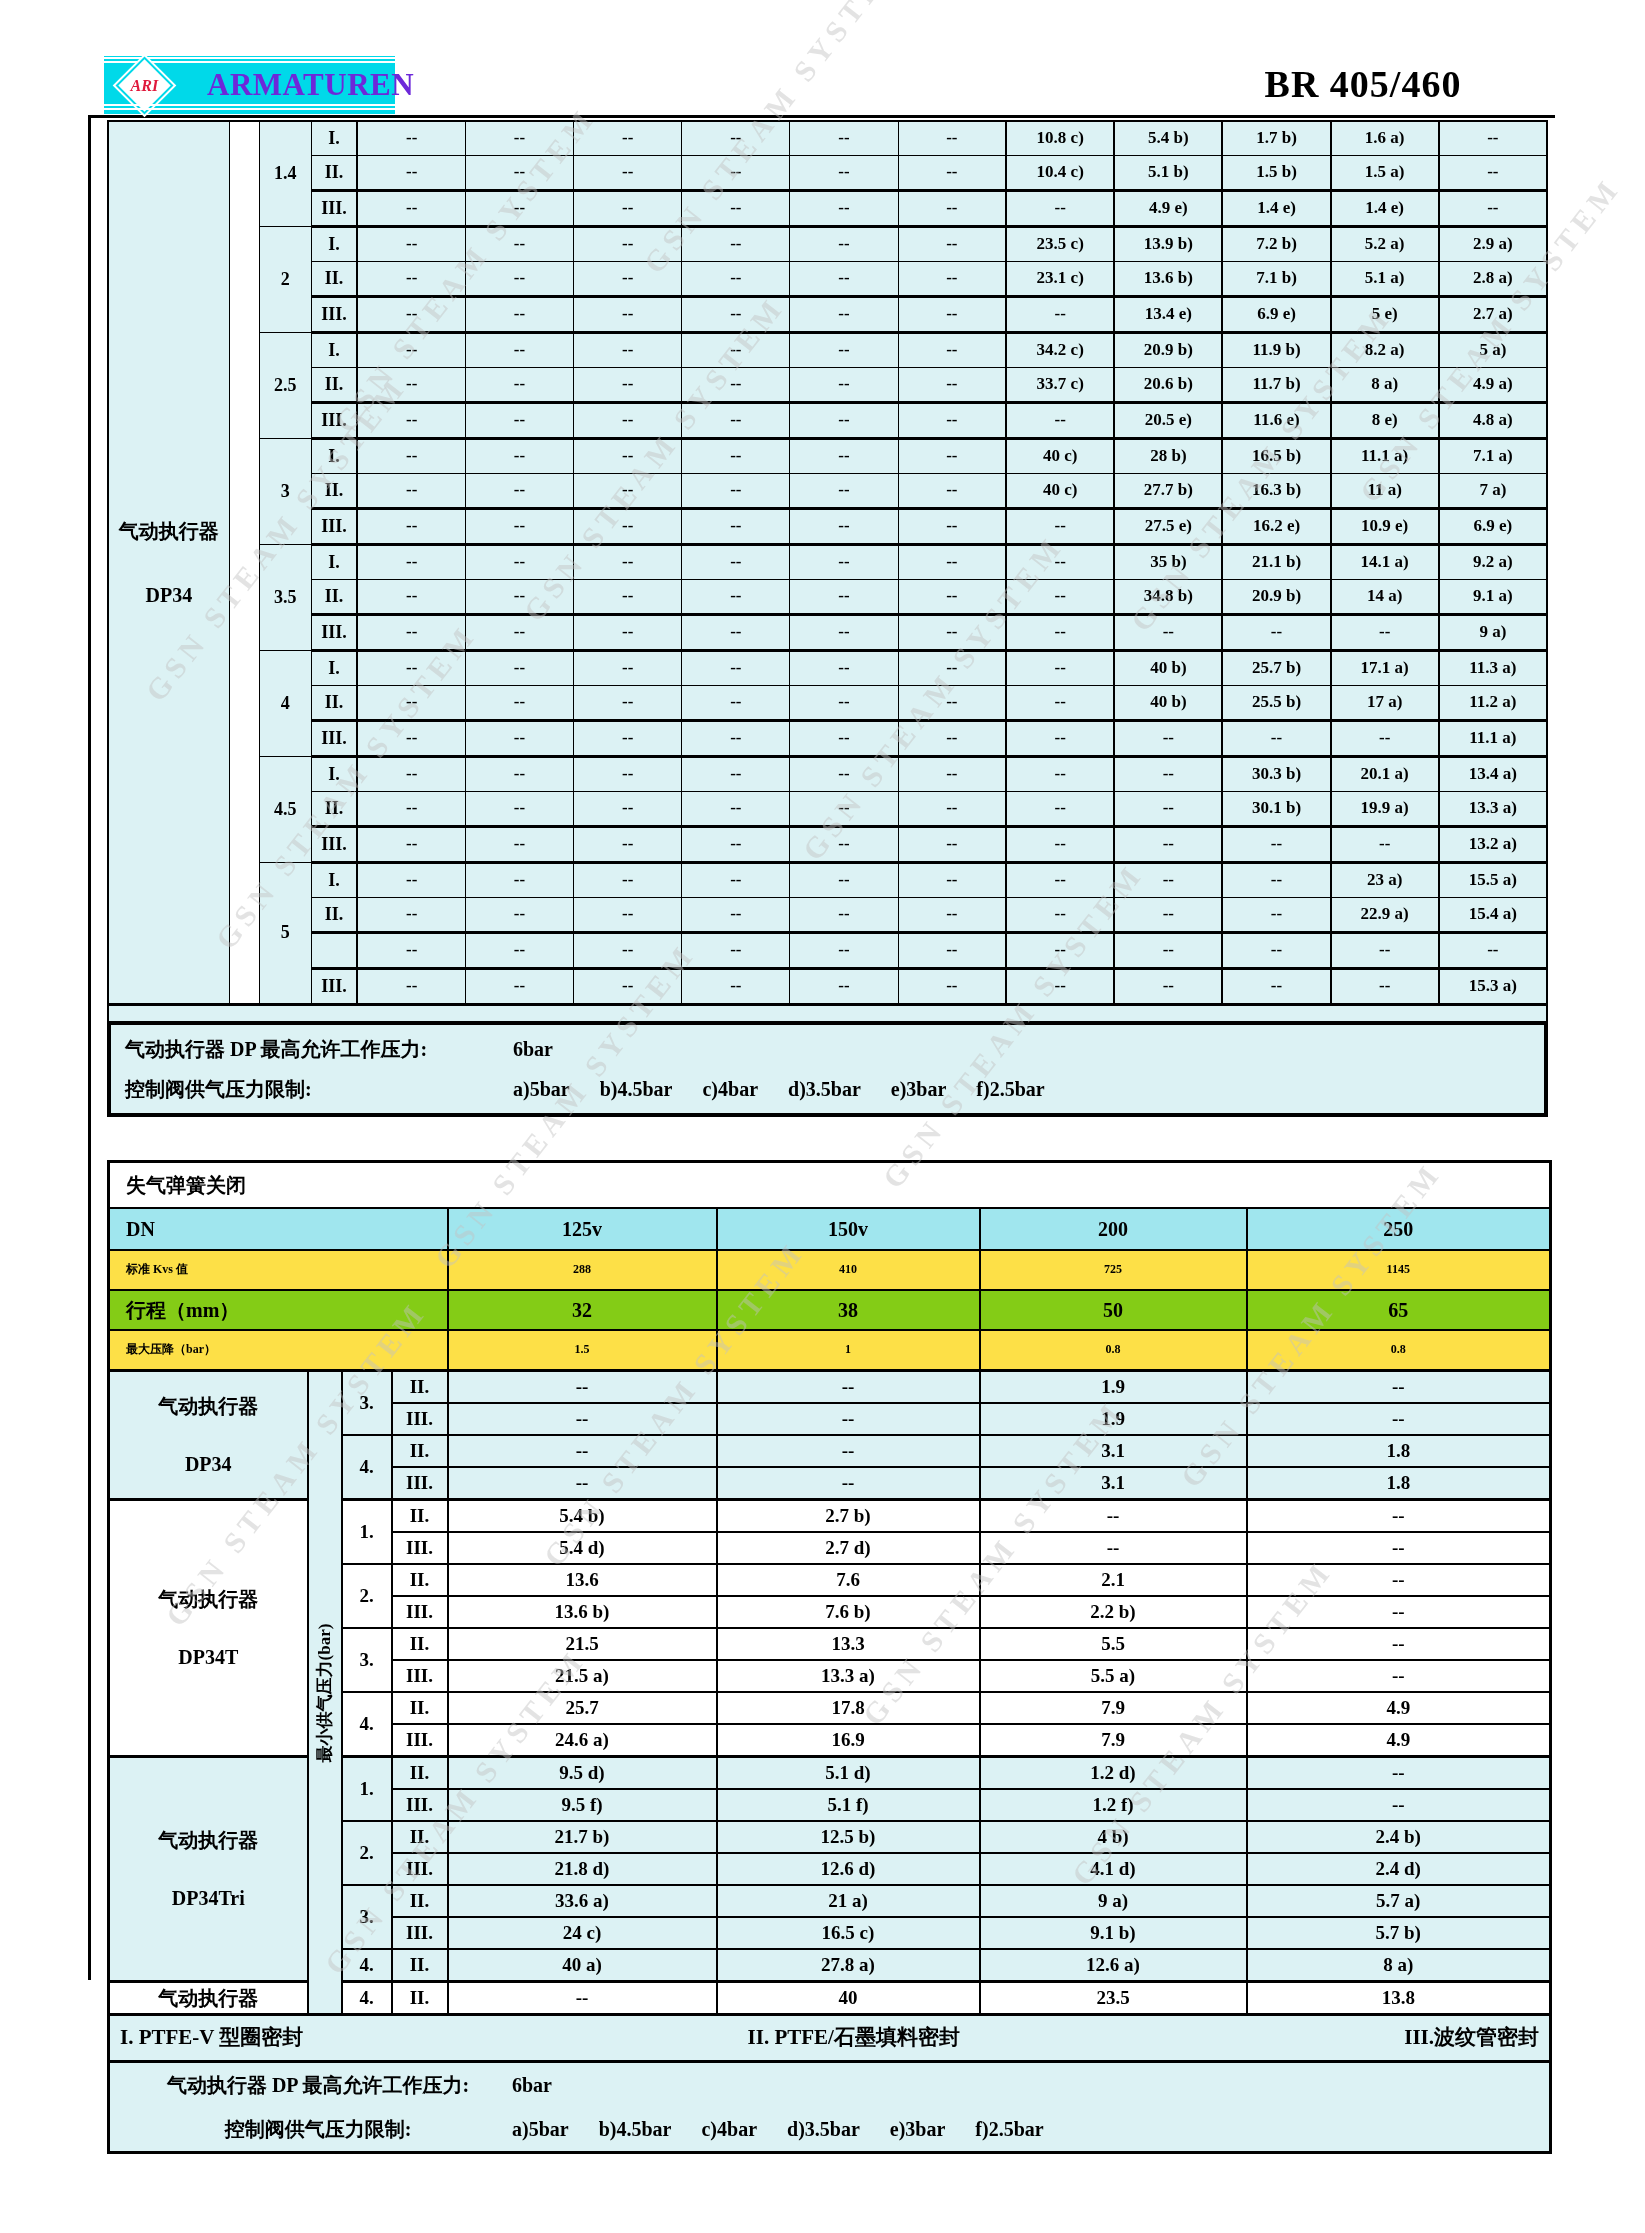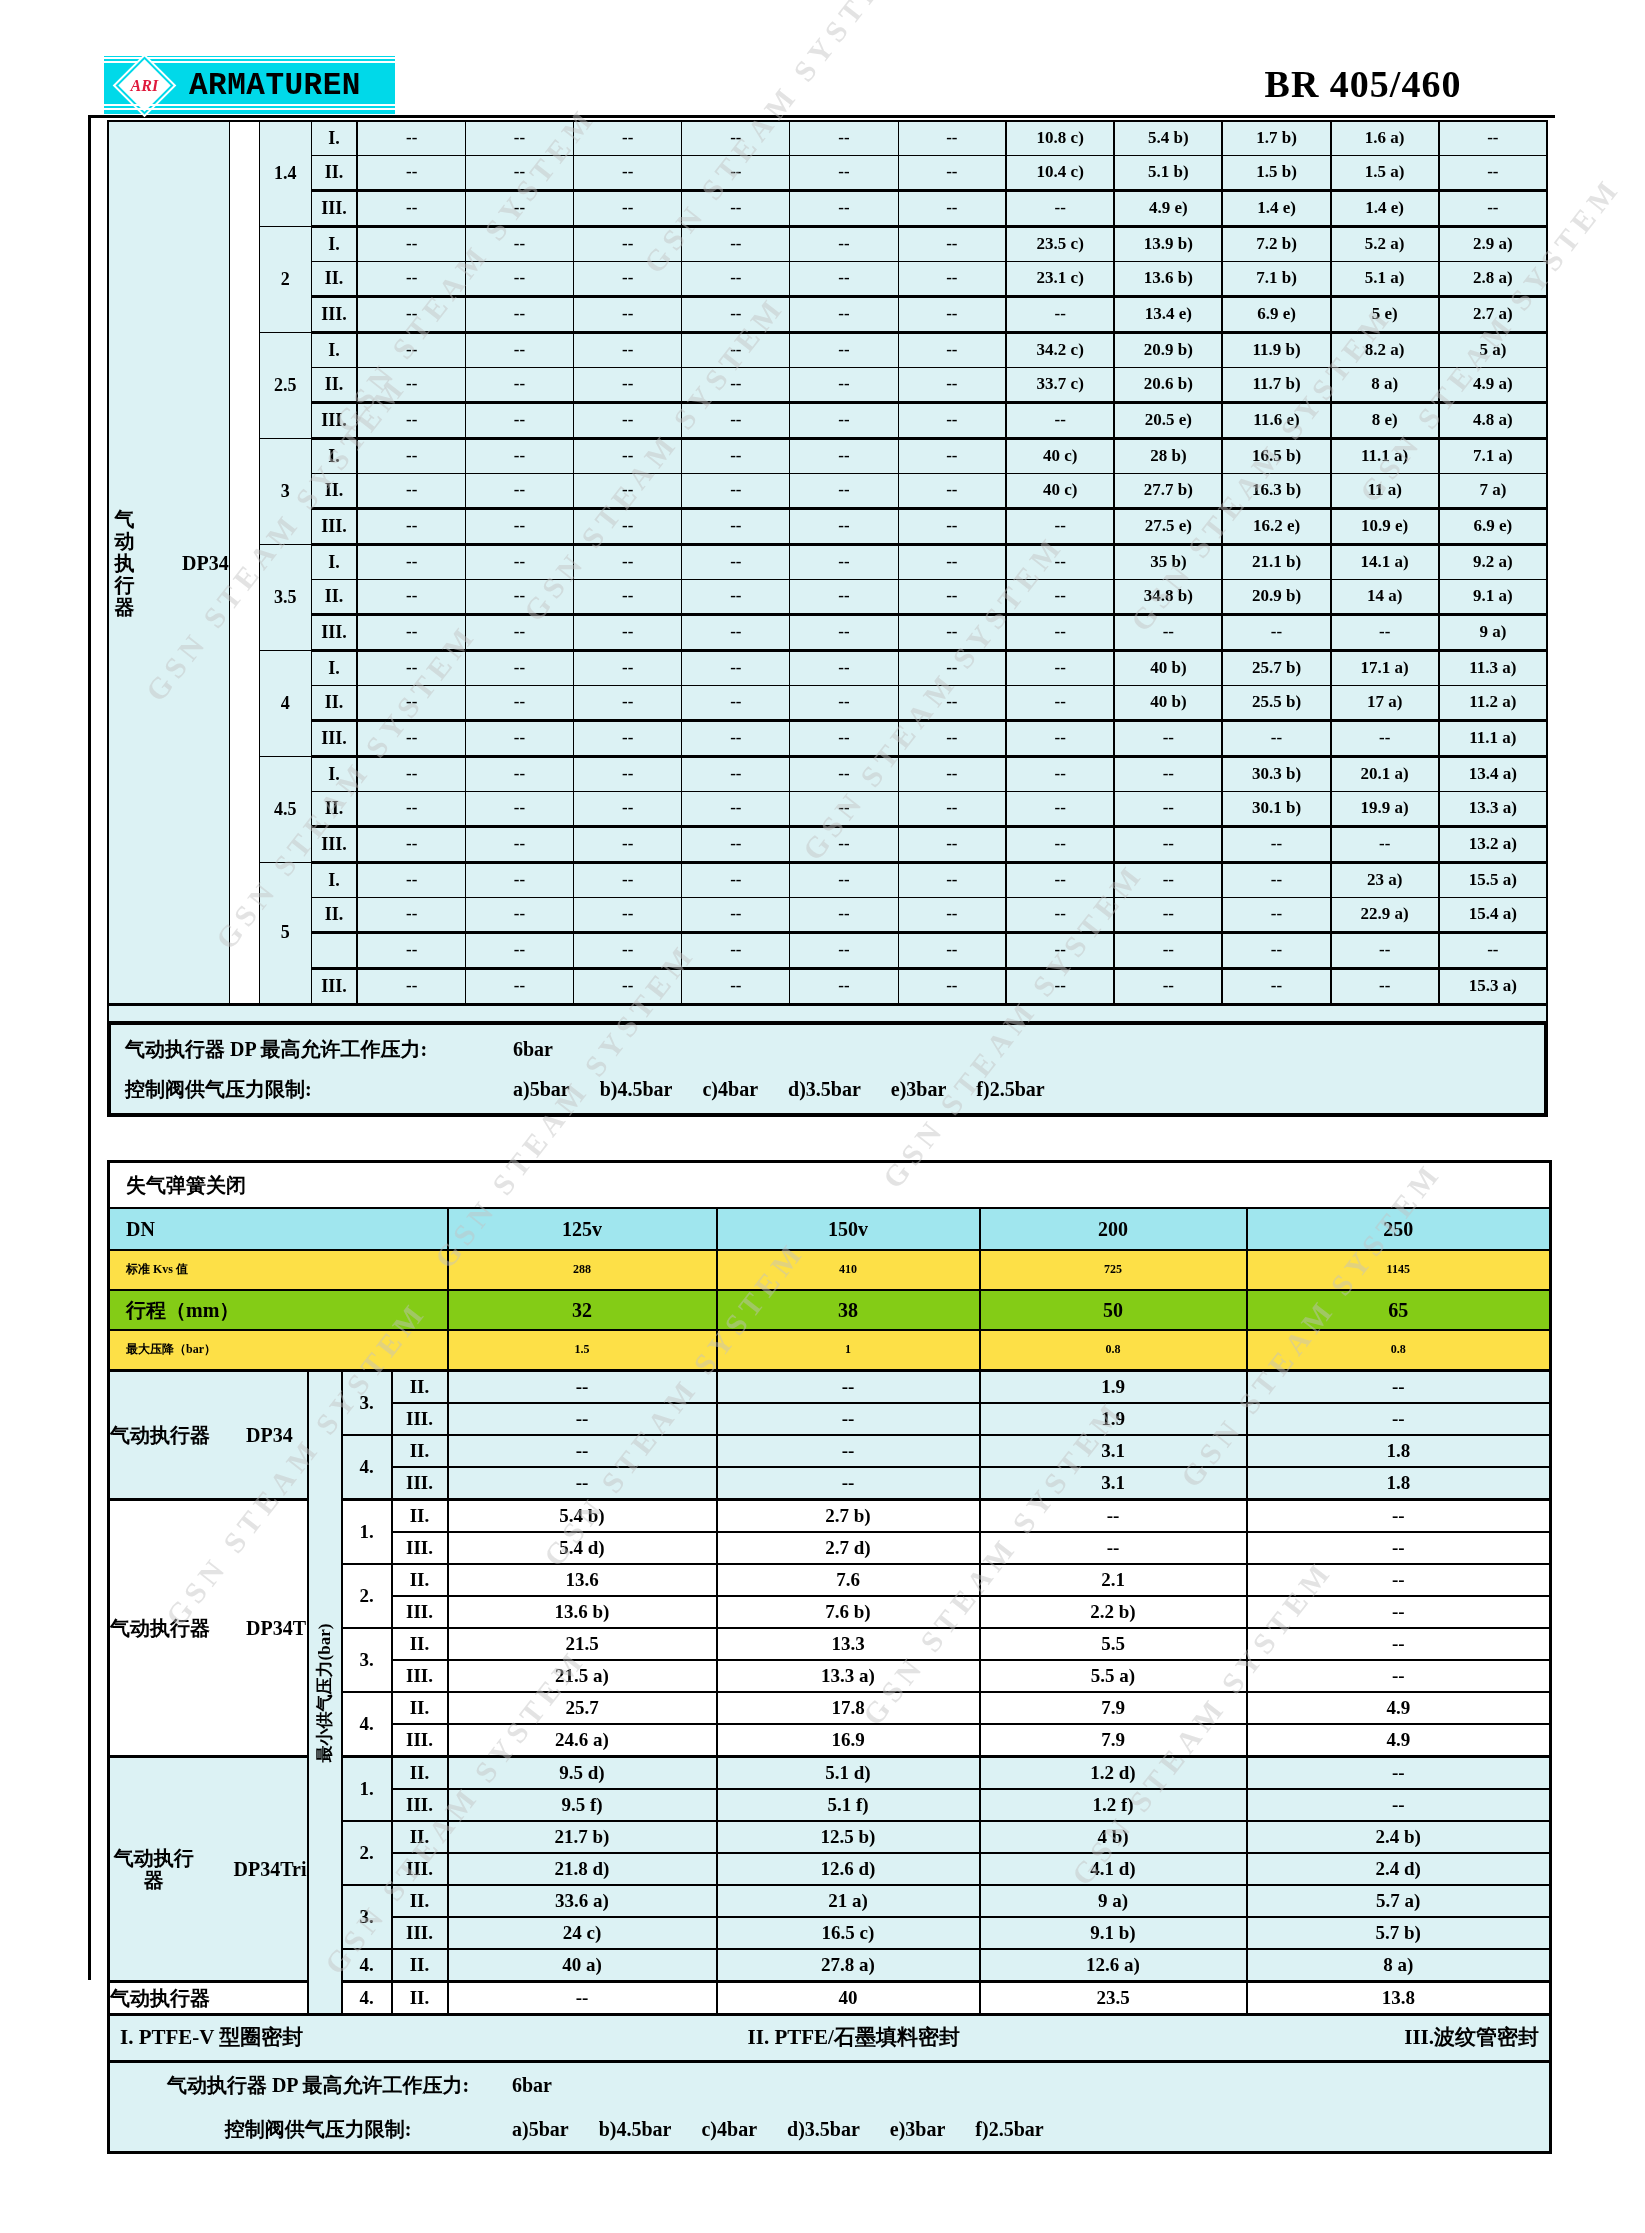--- a/index.html
+++ b/index.html
@@ -10,40 +10,40 @@
   .leftline{position:absolute;left:88px;top:115px;width:3px;height:1865px;background:#000}
   
   .logo{position:absolute;left:104px;top:56px;width:291px;height:58px;background:#00d9e9;
         display:flex;align-items:center;z-index:2}
   .stripes{position:absolute;left:0;right:0;height:9px;
            background:repeating-linear-gradient(#fff 0 1.6px,rgba(0,0,0,0) 1.6px 4.4px)}
   .stripes.top{top:1px}.stripes.bottom{bottom:1px}
   .diamond{width:37px;height:37px;background:#fff;transform:rotate(45deg);margin-left:22px;flex:none;
            display:flex;align-items:center;justify-content:center;box-shadow:0 0 0 2px #00d9e9,0 0 0 4px #fff}
   .diamond span{transform:rotate(-45deg);color:#e0193c;font-weight:bold;font-style:italic;font-size:16px}
-  .logo-text{color:#000000;font-family:Liberation Mono, monospace;font-weight:bold;
-             font-size:31px;margin-left:26px;letter-spacing:0.5px}
+  .logo-text{color:#6d28d9;font-family:Liberation Serif, serif;font-weight:bold;
+             font-size:31px;margin-left:44px;letter-spacing:0.5px}
   .br-title{position:absolute;left:1174px;top:62px;width:378px;text-align:center;
             font-size:38px;font-weight:bold;letter-spacing:1px}
   
   .wm{position:absolute;transform:rotate(-52deg);transform-origin:left top;font-size:30px;
       letter-spacing:6px;color:#c2c2c2;opacity:.45;white-space:nowrap;z-index:6;
       pointer-events:none;font-weight:bold}
   
   table{border-collapse:collapse;table-layout:fixed}
   .t-wrap1{position:absolute;left:107px;top:120px;z-index:1}
   .t1{width:1441px;border:2.5px solid #000}
   .t1 td{border:1.6px solid #000;background:#dcf2f4;text-align:center;vertical-align:middle;
          font-weight:bold;font-size:17px;height:33px;padding:0;overflow:hidden;line-height:1.1}
   .t1 td.narrow{background:#fff}
   .t1 td.grp,.t1 td.seal{font-size:18px}
   .t1 td.vthick{border-left:2.6px solid #000}
   .t1 tr.tt td{border-top:3.2px solid #000}
   .t1 tr.tb td{border-bottom:3.2px solid #000}
-  .name-cell .nm{display:flex;flex-direction:row;gap:42px;font-size:20px;align-items:center}
+  .name-cell .nm{display:flex;flex-direction:column;gap:42px;font-size:20px;align-items:center}
   .t1 tr.legendrow td{height:60px;border-top:3.2px solid #000;vertical-align:middle}
   .leg{display:flex;justify-content:space-between;padding:0 10px;font-size:21px;font-weight:bold}
   
   .notes-box{position:absolute;left:107px;top:1021px;width:1441px;border:4px solid #000;
              background:#dcf2f4;box-sizing:border-box;padding:4px 0;z-index:1}
   .notes-line{display:flex;align-items:center;height:40px;padding-left:14px;
               font-size:20px;font-weight:bold}
   .nl{width:388px;flex:none}
   .nvals{display:flex;gap:30px}
   

